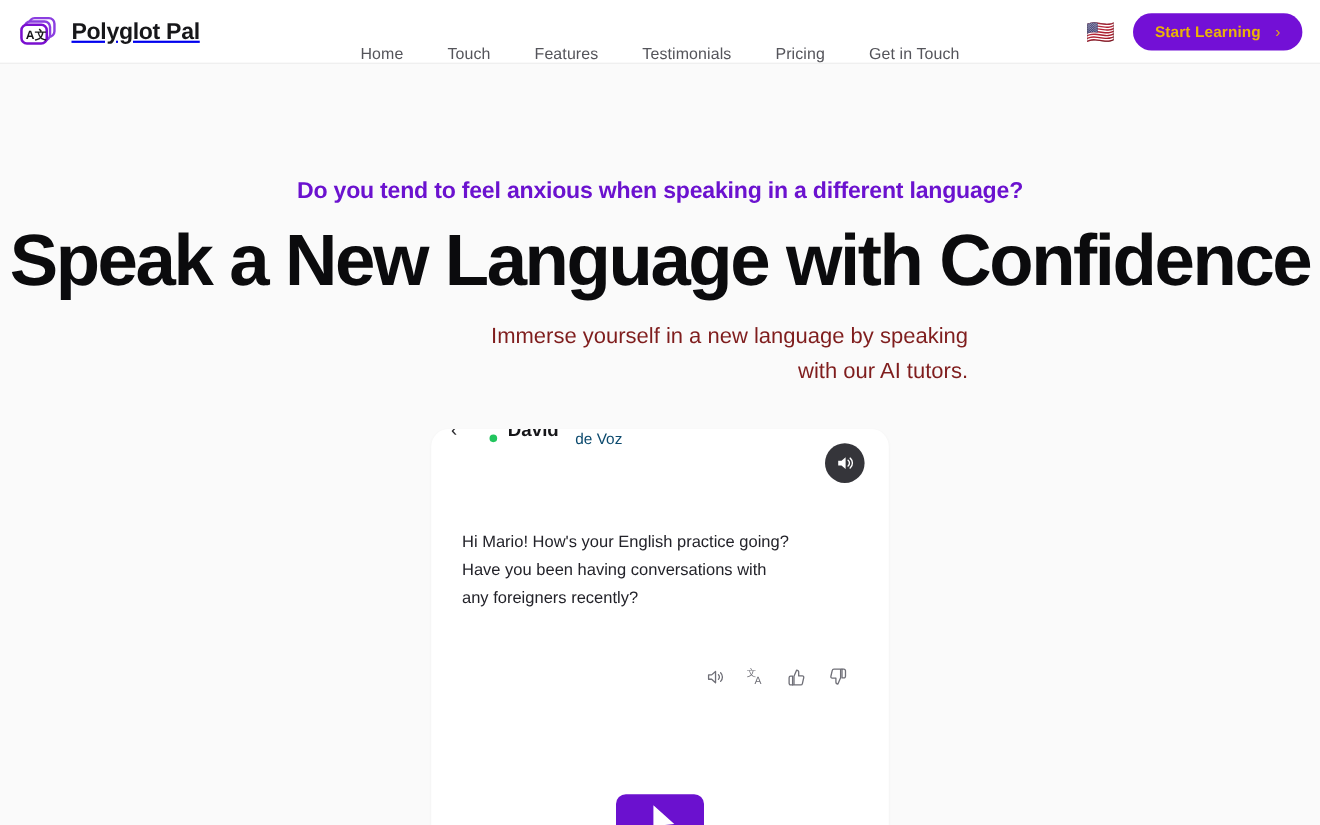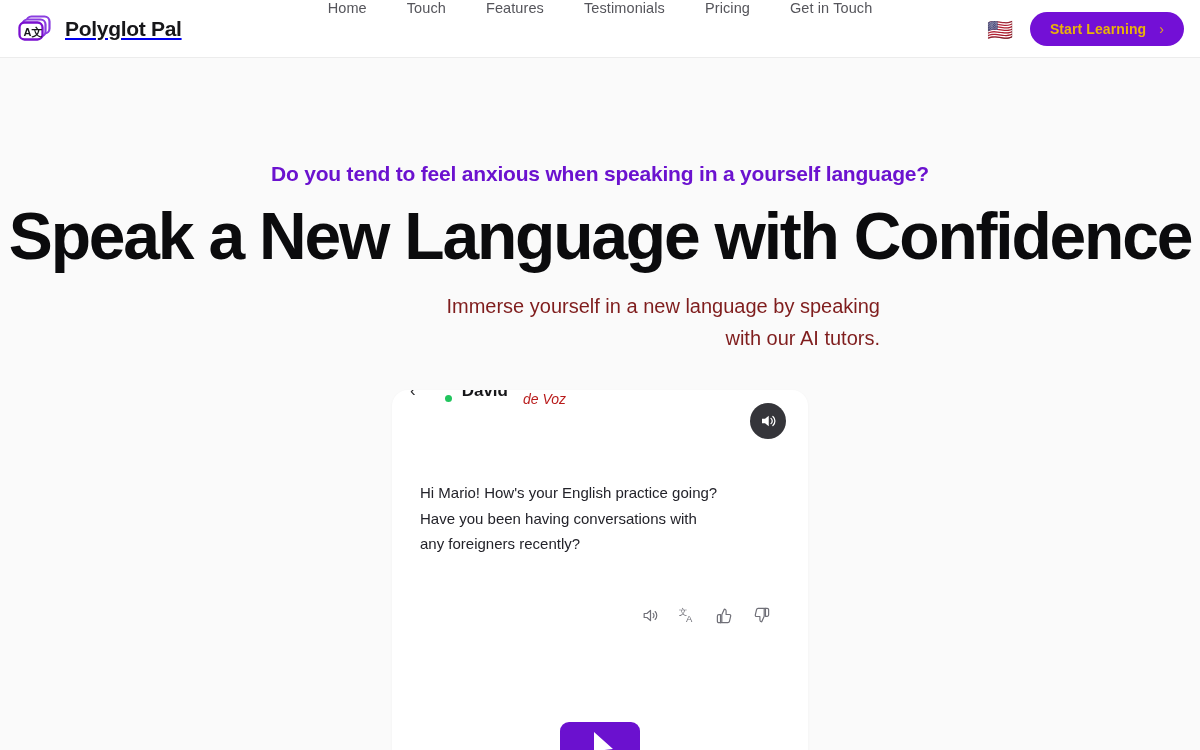--- a/index.html
+++ b/index.html
@@ -24,21 +24,21 @@
     display:flex; align-items:center; gap:11px;
   }
   .brand-icon { width:36px; height:30px; position:relative; }
   .brand-name {
     font-size:21px; font-weight:bold; color:#17171a;
     letter-spacing:-0.3px;
   }
 
   .nav {
     position:absolute; left:0; right:0; top:0; height:58px;
-    display:flex; align-items:flex-start; justify-content:center;
+    display:flex; align-items:flex-end; justify-content:center;
     gap:0px;
   }
   .nav-link {
     font-size:14.5px; color:#55555b; padding:0 20px;
     text-decoration:none; white-space:nowrap; letter-spacing:0.1px;
   }
 
   .header-right {
     position:absolute; right:16px; top:0; height:58px;
     display:flex; align-items:center; gap:16px;
@@ -102,22 +102,22 @@
     width:28px; height:28px; border-radius:50%;
     background:#8e8e97;
   }
   .dot {
     position:absolute; right:-1px; bottom:1px;
     width:11px; height:11px; border-radius:50%;
     background:#22c55e; border:2px solid #fff;
   }
   .peer-name { font-size:17px; font-weight:bold; color:#17171a; }
   .peer-tag {
-    font-size:14px; color:#b91c1c; margin-left:6px;
-    align-self:flex-end; padding-bottom:1px;font-style:italic;
+    font-size:14px; color:#0c4a6e; margin-left:6px;
+    align-self:flex-end; padding-bottom:1px;
   }
 
   .speaker-fab {
     position:absolute; right:22px; top:13px;
     width:36px; height:36px; border-radius:50%;
     background:#35353a;
     display:flex; align-items:center; justify-content:center;
     border:none; cursor:pointer;
   }
 
@@ -172,21 +172,21 @@
   <div class="header-right">
     <button class="flag-btn">🇺🇸</button>
     <button class="cta">
       <span>Start Learning</span>
       <span class="chev">›</span>
     </button>
   </div>
 </div>
 
 <div class="hero">
-  <div class="eyebrow">Do you tend to feel anxious when speaking in a yourself language?</div>
+  <div class="eyebrow">Do you tend to feel anxious when speaking in a different language?</div>
   <h1 class="headline">Speak a New Language with Confidence</h1>
   <p class="subhead">
     <span>Immerse yourself in a new language by speaking</span><br>
     <span>with our AI tutors.</span>
   </p>
 </div>
 
 <div class="card-wrap">
   <div class="card">
 

